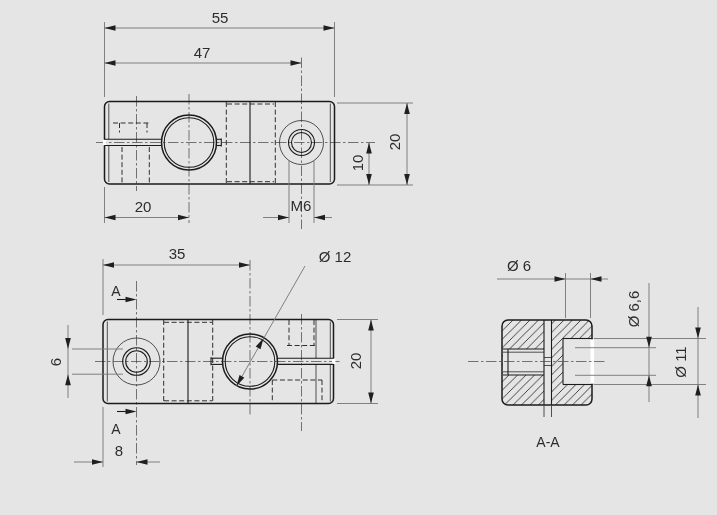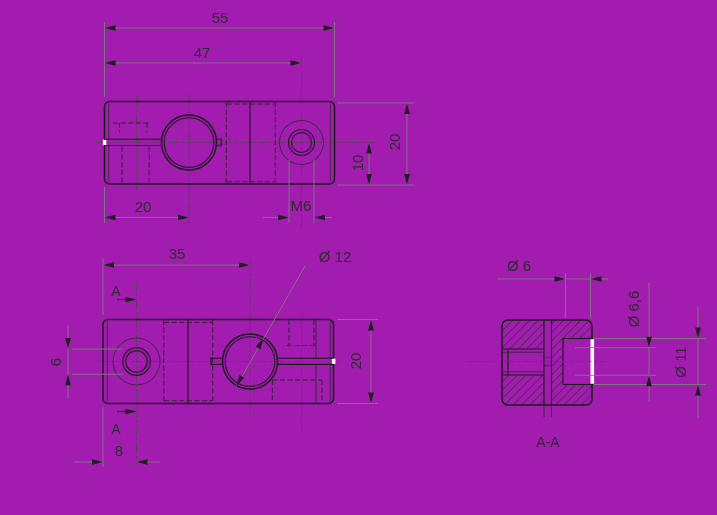--- a/index.html
+++ b/index.html
@@ -1,16 +1,16 @@
 <!DOCTYPE html>
 <html><head>
 <meta charset="utf-8">
 <style>
   html,body{margin:0;padding:0;background:#ffffff;}
-  .stage{width:717px;height:515px;background:#a21caf;position:relative;overflow:hidden;}
+  .stage{width:717px;height:515px;background:#e5e5e5;position:relative;overflow:hidden;}
   svg{display:block;}
   .o {fill:none;stroke:#1b1b1b;stroke-width:1.5;stroke-linecap:round;}
   .o2{fill:none;stroke:#1b1b1b;stroke-width:1.1;}
   .t {fill:none;stroke:#2a2a2a;stroke-width:0.8;}
   .h {fill:none;stroke:#262626;stroke-width:0.95;stroke-dasharray:5 2.6;}
   .c {fill:none;stroke:#4a4a4a;stroke-width:0.75;stroke-dasharray:10.5 2.5 2.5 2.5;}
   .d {fill:none;stroke:#7a7a7a;stroke-width:0.95;}
   .a {fill:#1f1f1f;stroke:none;}
   text{font-family:"Liberation Sans",sans-serif;font-size:15px;fill:#2d2d2d;}
   .sm{font-size:14px;}

